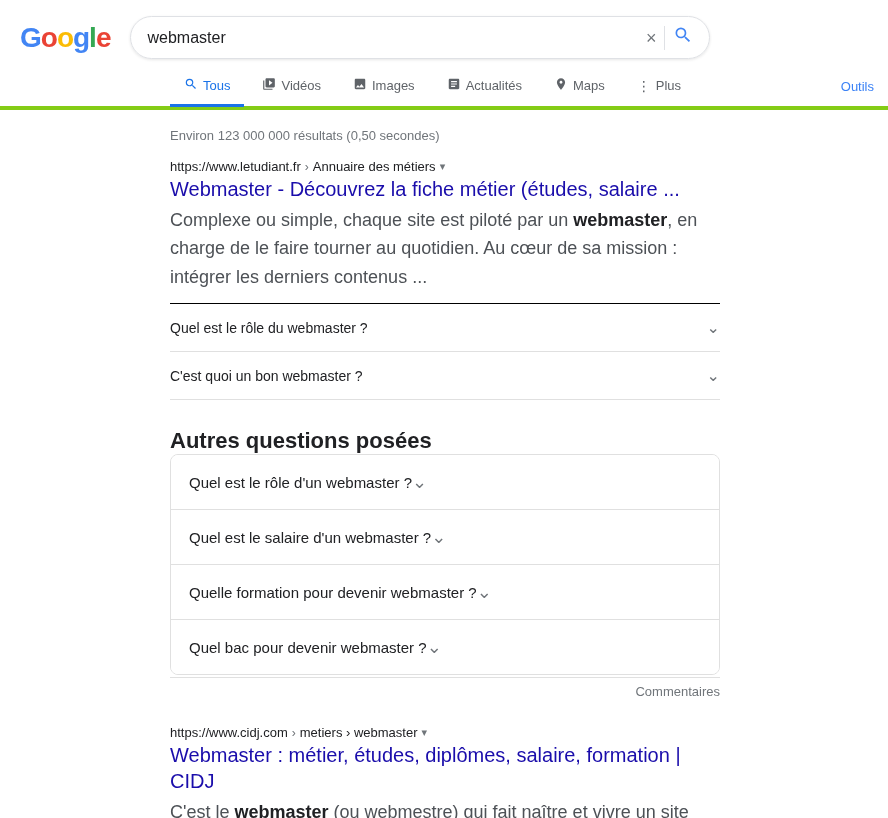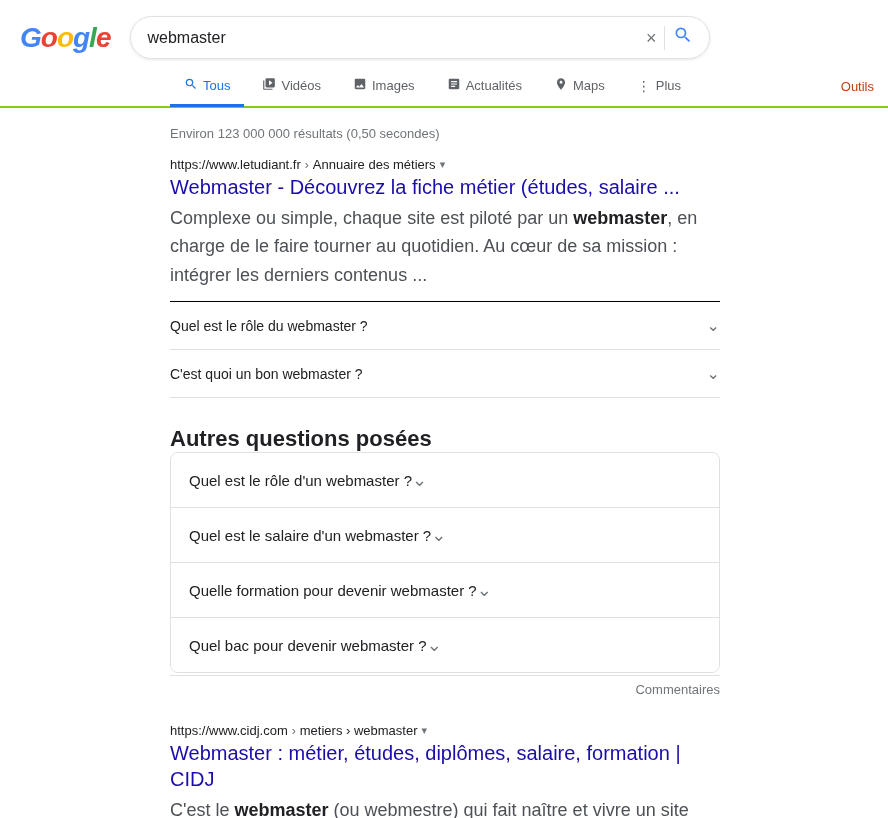--- a/index.html
+++ b/index.html
@@ -15,21 +15,20 @@
       display: flex;
       align-items: center;
       padding: 16px 20px 0 20px;
       gap: 20px;
     }
     .logo {
       font-size: 28px;
       font-weight: bold;
       letter-spacing: -1px;
       flex-shrink: 0;
-      font-style: italic;
     }
     .logo-g { color: #4285F4; }
     .logo-o1 { color: #EA4335; }
     .logo-o2 { color: #FBBC05; }
     .logo-g2 { color: #4285F4; }
     .logo-l { color: #34A853; }
     .logo-e { color: #EA4335; }
 
     .search-bar {
       display: flex;
@@ -67,21 +66,21 @@
       color: #4285F4;
       font-size: 20px;
       cursor: pointer;
     }
 
     
     .nav-tabs {
       display: flex;
       align-items: center;
       padding: 8px 0 0 170px;
-      border-bottom: 2px solid #84cc16;
+      border-bottom: 4px solid #84cc16;
       gap: 4px;
     }
     .nav-tab {
       display: flex;
       align-items: center;
       gap: 5px;
       padding: 10px 14px;
       font-size: 13px;
       color: #5f6368;
       cursor: pointer;
@@ -93,21 +92,21 @@
       color: #1a73e8;
       border-bottom: 3px solid #1a73e8;
     }
     .nav-tab-icon {
       font-size: 14px;
     }
     .tools-btn {
       margin-left: auto;
       padding: 10px 14px;
       font-size: 13px;
-      color: #c2410c;
+      color: #3b82f6;
       cursor: pointer;
     }
 
     
     .content {
       padding: 8px 0 0 170px;
       max-width: 720px;
     }
 
     .results-count {

